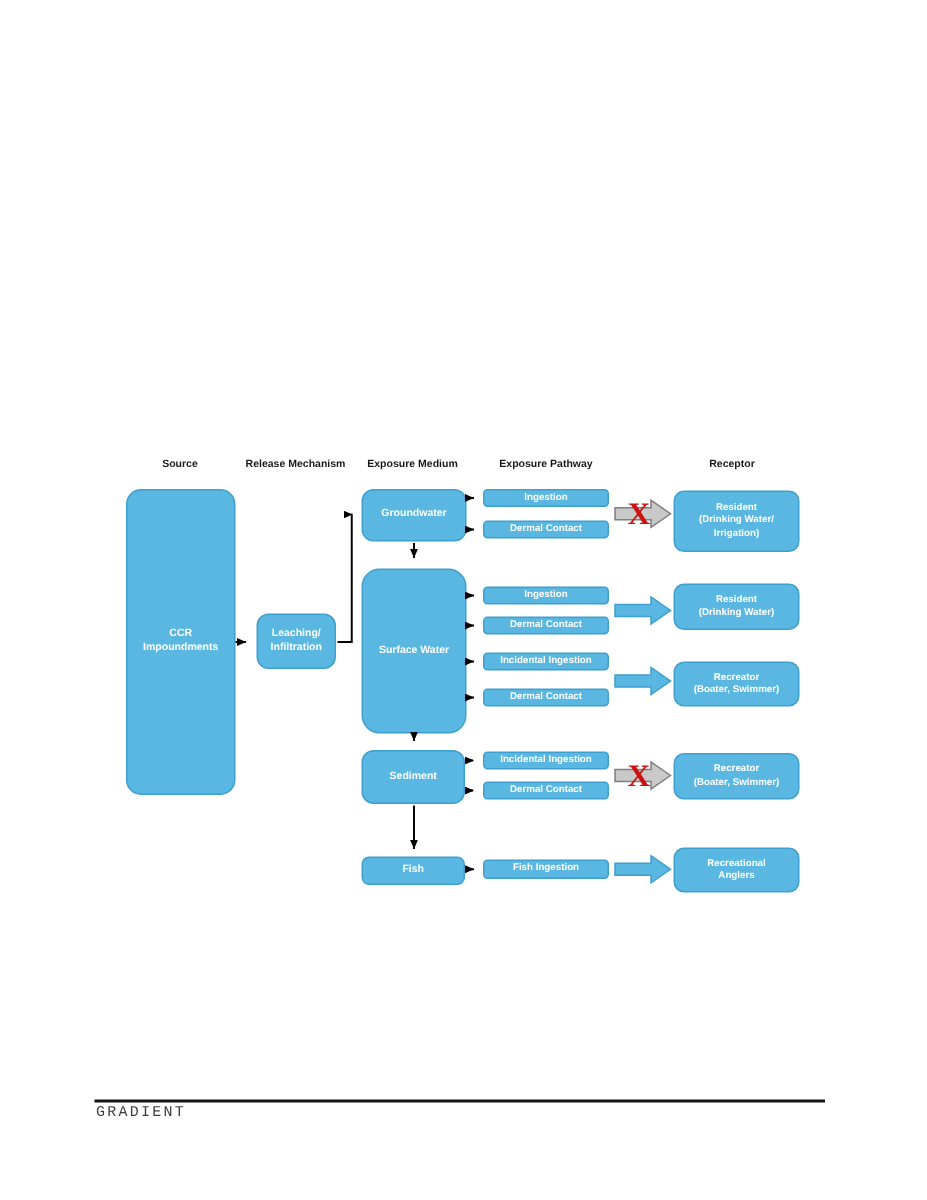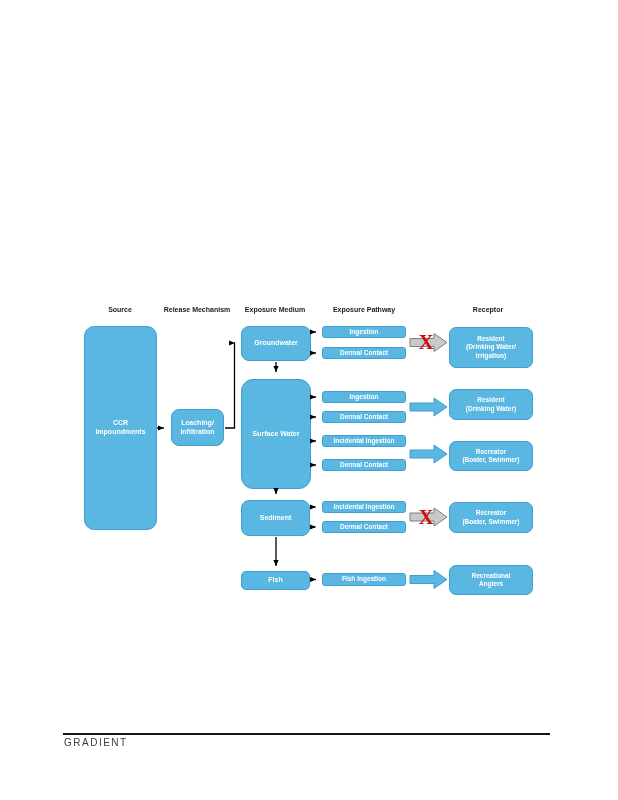--- a/index.html
+++ b/index.html
@@ -39,21 +39,21 @@
   .block-arrow-blocked{fill:var(--blocked_arrow_fill);stroke:var(--blocked_arrow_border);stroke-width:1;}
   .blocked-x{
     position:absolute;width:22px;height:22px;
     font-family:"Liberation Serif", serif;
     font-size:21px;font-weight:bold;line-height:22px;
     text-align:center;color:var(--blocked_x_color);
   }
   .footer-rule{position:absolute;left:63px;top:733px;width:487px;height:2px;background:#151515;}
   .footer-logo{
     position:absolute;left:64px;top:737px;
-    font-family:Liberation Sans, sans-serif;
+    font-family:Liberation Mono, monospace;
     font-size:10px;letter-spacing:1.5px;color:#3d3d3d;
   }
 </style>
 </head>
 <body>
 
 <div id="page">
 
   <div class="col-header" style="left:120px">Source</div>
   <div class="col-header" style="left:197px">Release Mechanism</div>

